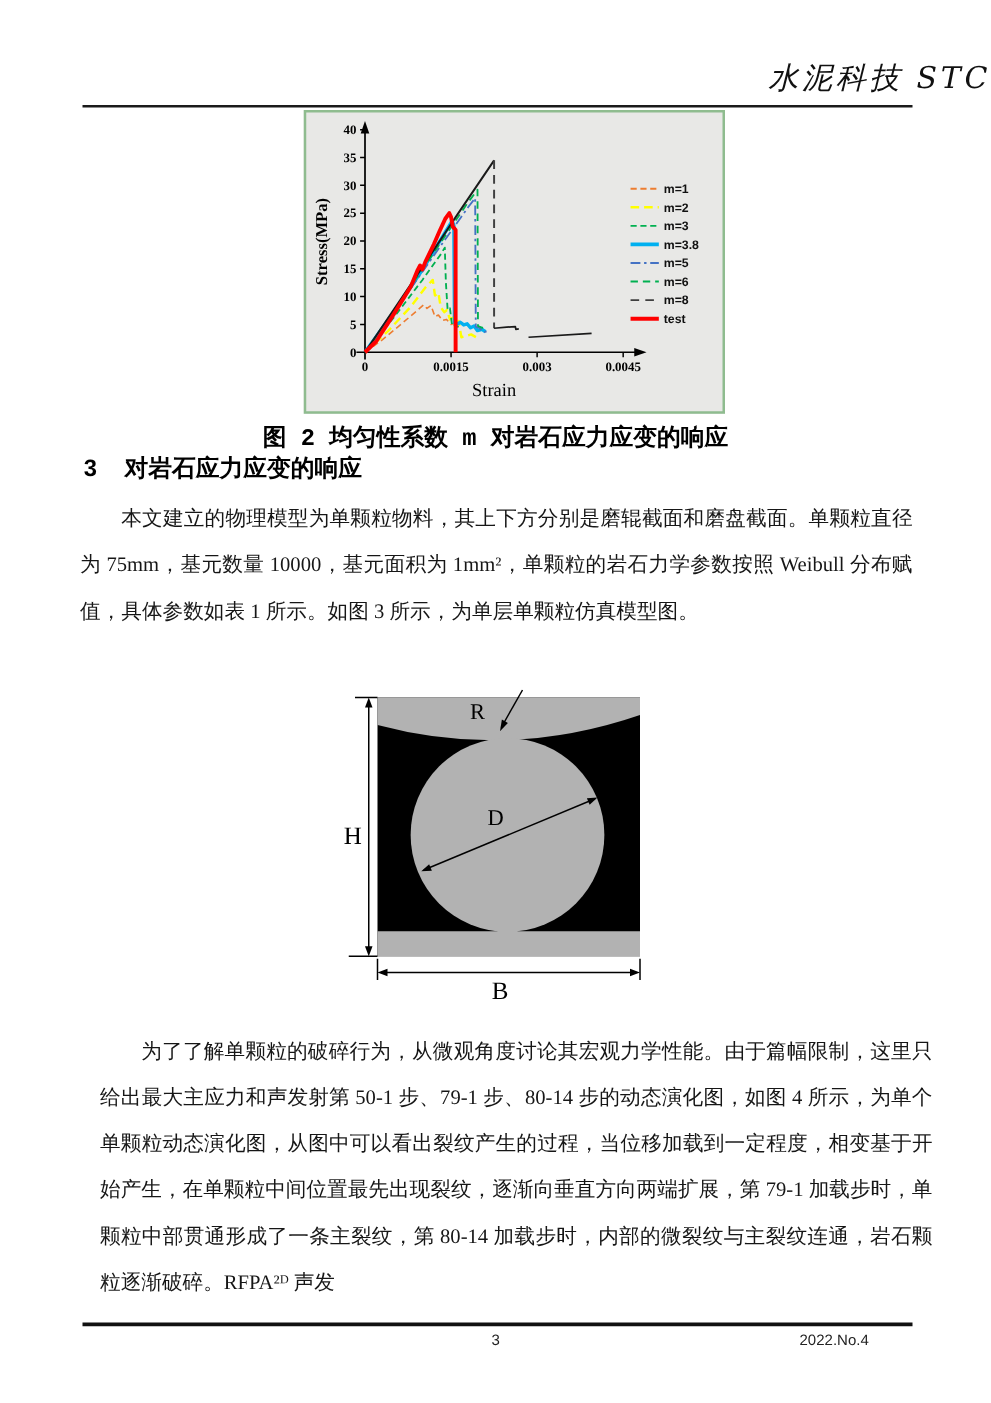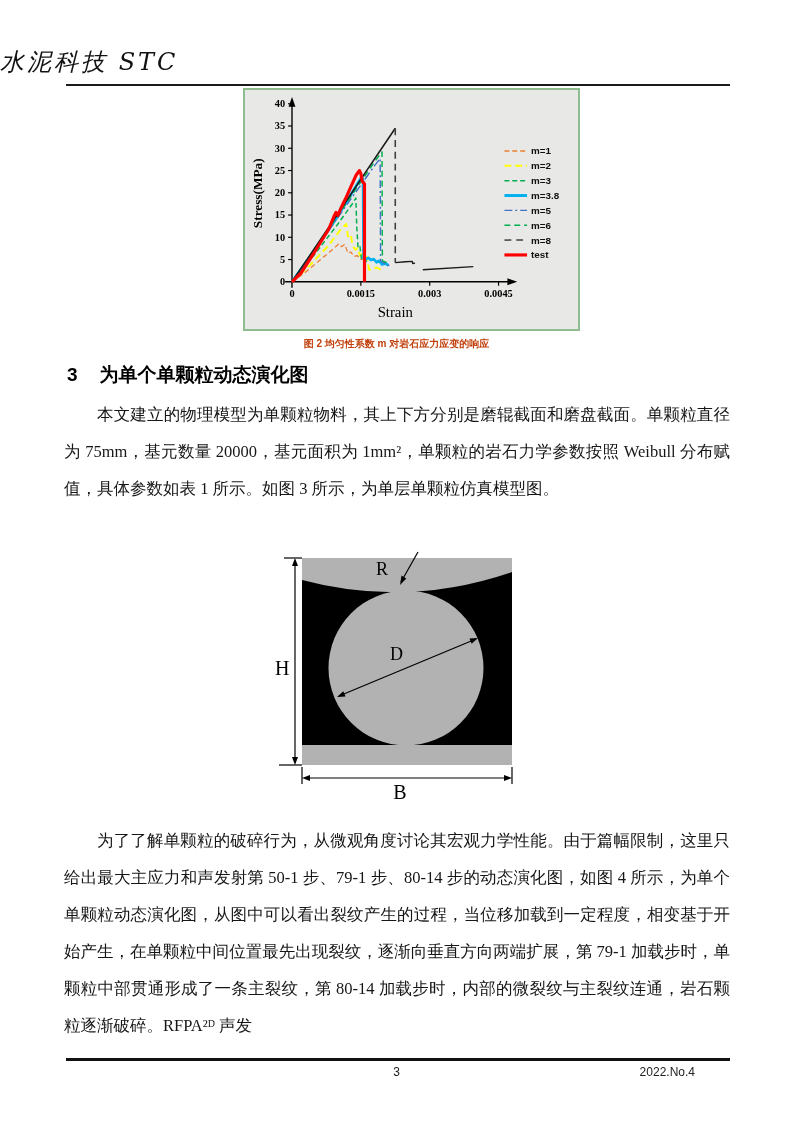--- a/index.html
+++ b/index.html
@@ -1,33 +1,33 @@
 <!DOCTYPE html>
 <html><head>
 <meta charset="utf-8">
 <style>
   html,body{margin:0;padding:0;background:#ffffff;}
   .page{position:relative;width:793px;height:1122px;background:#ffffff;overflow:hidden;
         font-family:"Liberation Serif",serif;color:#1a1a1a;}
-  .header-title{position:absolute;top:46px;left:0;width:100%;text-align:left;
+  .header-title{position:absolute;top:46px;left:0;width:100%;text-align:right;
         font-family:"DejaVu Serif",serif;font-style:italic;font-size:24px;letter-spacing:3px;color:#111;}
   .header-rule{position:absolute;top:84px;left:66px;width:664px;height:2px;background:#1a1a1a;}
   .fig2-box{position:absolute;top:88px;left:243px;width:337px;height:243px;
         background:#e8e8e6;border:2px solid #8fbc8f;box-sizing:border-box;}
   .caption{position:absolute;left:0;width:100%;text-align:center;
-        font-family:Liberation Sans, sans-serif;font-weight:700;font-size:10px;color:#c2410c;}
+        font-family:Liberation Mono, monospace;font-weight:700;font-size:19px;color:#000000;}
   .cap2{top:337px;}
   .cap3{top:798px;}
   .section-heading{position:absolute;top:362px;left:67px;
         font-family:"Liberation Sans",sans-serif;font-weight:700;font-size:19px;color:#000;}
   .section-heading .num{margin-right:22px;}
   .para{position:absolute;left:64px;width:666px;font-size:16.5px;line-height:37px;
         text-align:justify;text-indent:2em;color:#161616;}
   .p1{top:396px;}
-  .p2{top:822px;}
+  .p2{top:822px;margin-left:16px;}
   .fig3-wrap{position:absolute;top:550px;left:272px;width:262px;height:252px;}
   .footer-rule{position:absolute;top:1058px;left:66px;width:664px;height:3px;background:#111;}
   .footer-page{position:absolute;top:1065px;left:0;width:100%;text-align:center;
         font-family:"Liberation Sans",sans-serif;font-size:12px;color:#222;}
   .footer-issue{position:absolute;top:1065px;right:98px;
         font-family:"Liberation Sans",sans-serif;font-size:12px;color:#222;text-align:center;}
 </style>
 </head>
 <body>
 
@@ -94,24 +94,24 @@
         <line x1="263" y1="152.6" x2="286" y2="152.6" stroke="#3f3f3f" stroke-width="1.5" stroke-dasharray="7 5"></line>
         <text x="290" y="156.1" font-family="Liberation Sans, sans-serif" font-weight="bold" font-size="10" fill="#111">m=8</text>
         <line x1="263" y1="167.7" x2="286" y2="167.7" stroke="#FF0000" stroke-width="3.2"></line>
         <text x="290" y="171.2" font-family="Liberation Sans, sans-serif" font-weight="bold" font-size="10" fill="#111">test</text>
       </svg>
   </div>
 
   <div class="caption cap2">图 2 均匀性系数 m 对岩石应力应变的响应</div>
 
   <div class="section-heading">
-    <span class="num">3</span><span>为单个单颗粒动态演化图</span>
+    <span class="num">3</span><span>对岩石应力应变的响应</span>
   </div>
 
-  <div class="para p1">本文建立的物理模型为单颗粒物料，其上下方分别是磨辊截面和磨盘截面。单颗粒直径为 75mm，基元数量 20000，基元面积为 1mm²，单颗粒的岩石力学参数按照 Weibull 分布赋值，具体参数如表 1 所示。如图 3 所示，为单层单颗粒仿真模型图。</div>
+  <div class="para p1">本文建立的物理模型为单颗粒物料，其上下方分别是磨辊截面和磨盘截面。单颗粒直径为 75mm，基元数量 10000，基元面积为 1mm²，单颗粒的岩石力学参数按照 Weibull 分布赋值，具体参数如表 1 所示。如图 3 所示，为单层单颗粒仿真模型图。</div>
 
   <div class="fig3-wrap">
     <svg width="262" height="252" viewBox="0 0 262 252">
       <rect x="30" y="8" width="210" height="207" fill="#000000"></rect>
       <path d="M30,8 H240 V22 Q135,58 30,30 Z" fill="#b2b2b2"></path>
       <rect x="127" y="34" width="14" height="12" fill="#b2b2b2"></rect>
       <circle cx="134" cy="118" r="77.5" fill="#b2b2b2"></circle>
       <rect x="126" y="188" width="16" height="10" fill="#b2b2b2"></rect>
       <rect x="30" y="195" width="210" height="20" fill="#b2b2b2"></rect>
 

